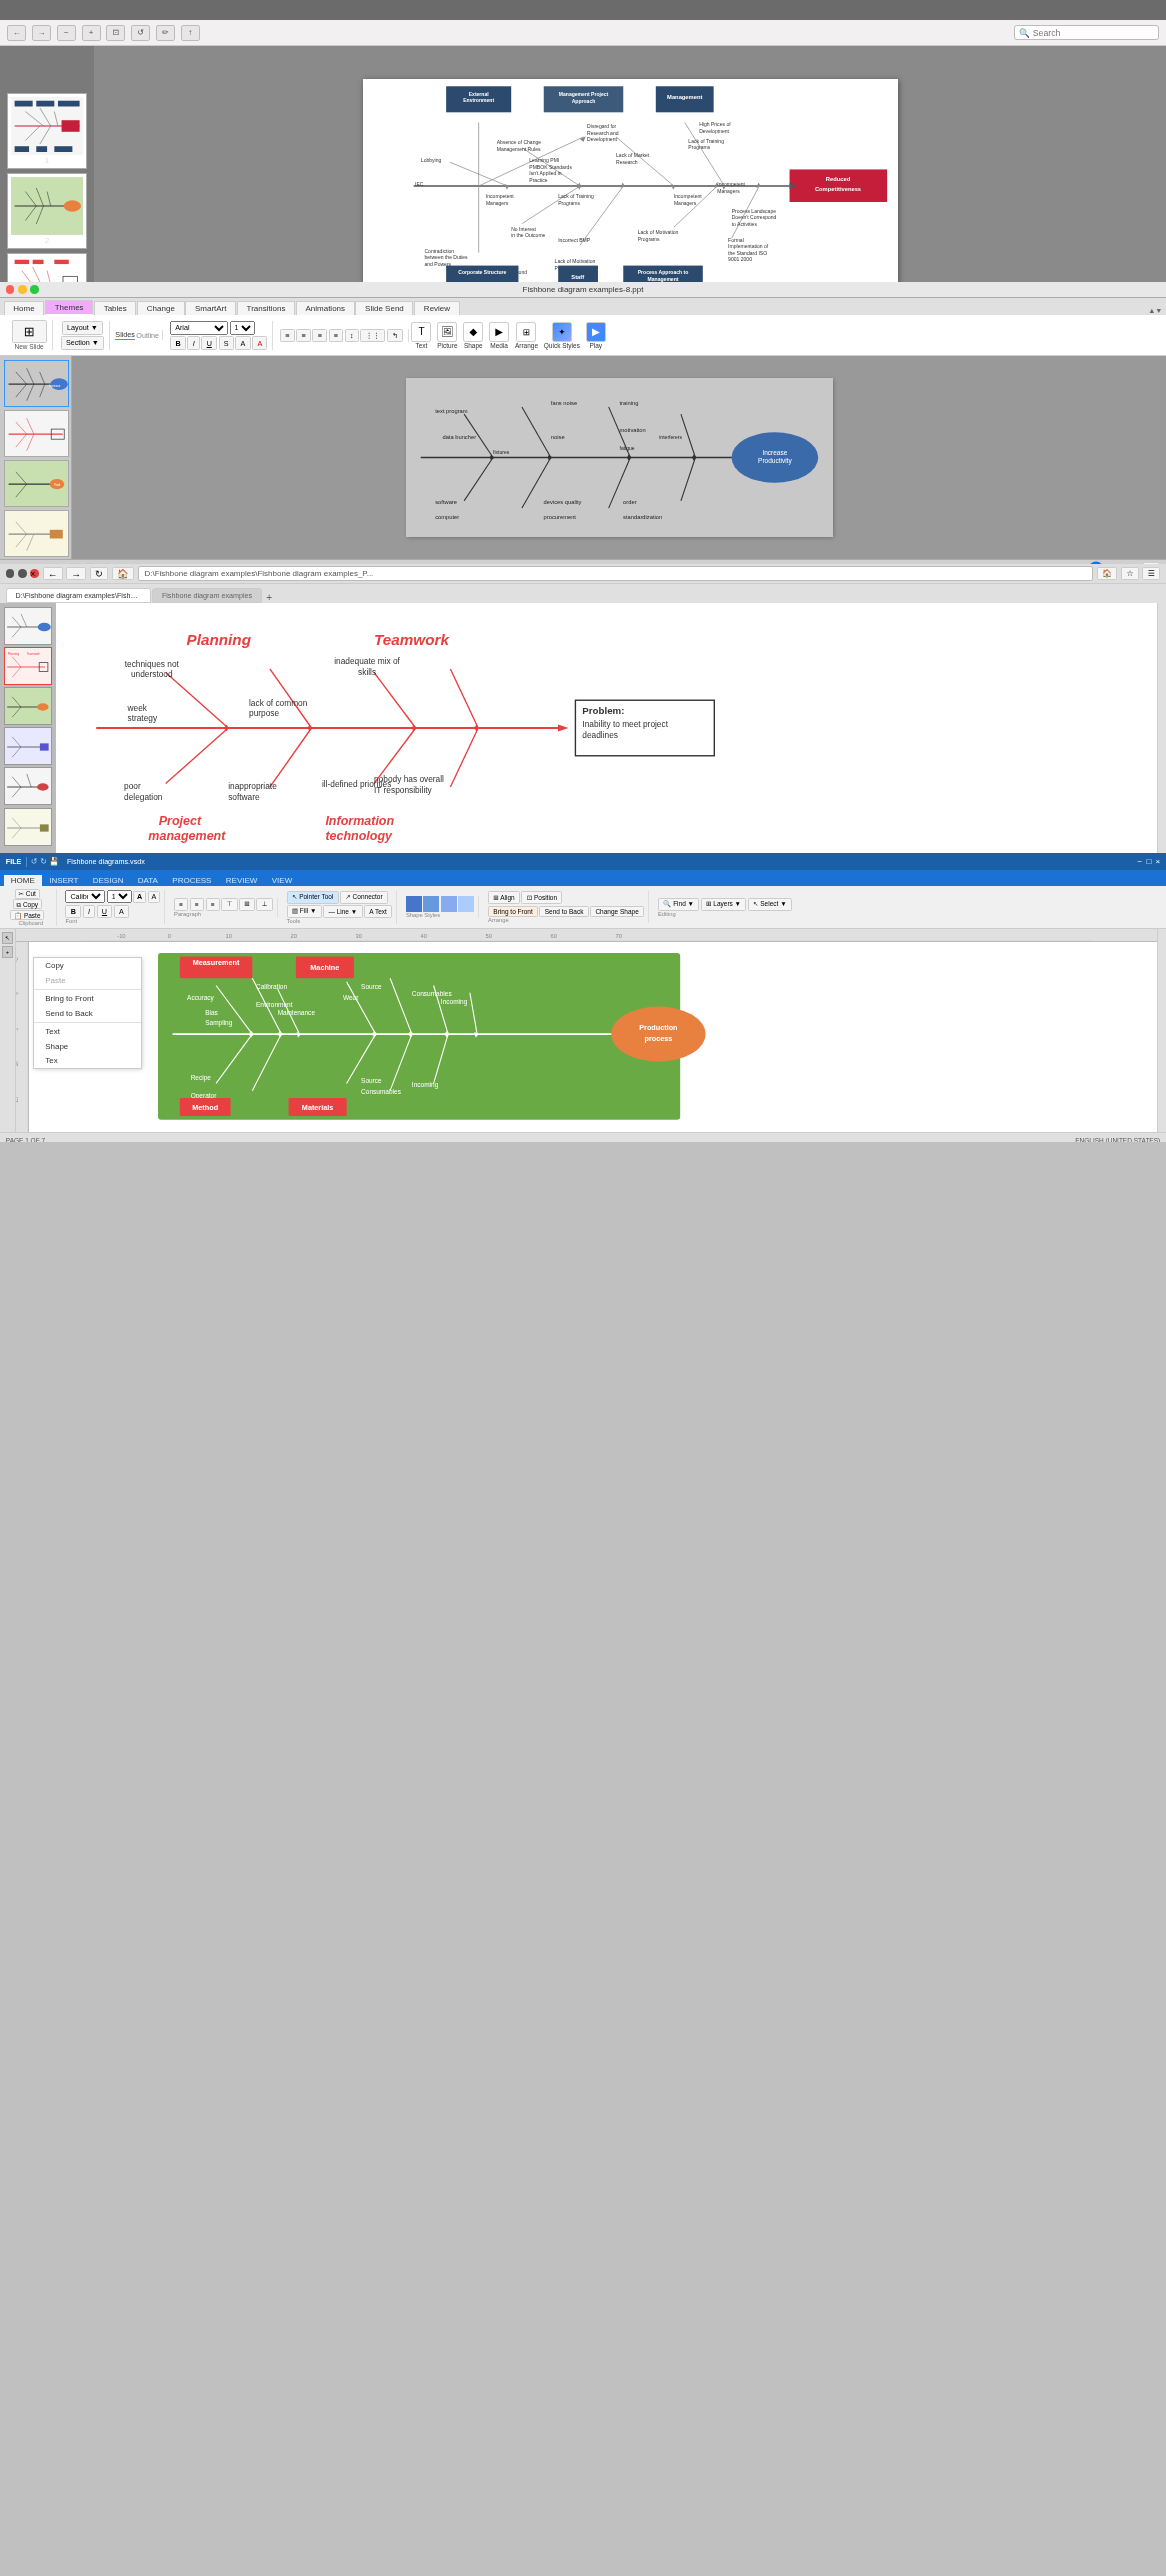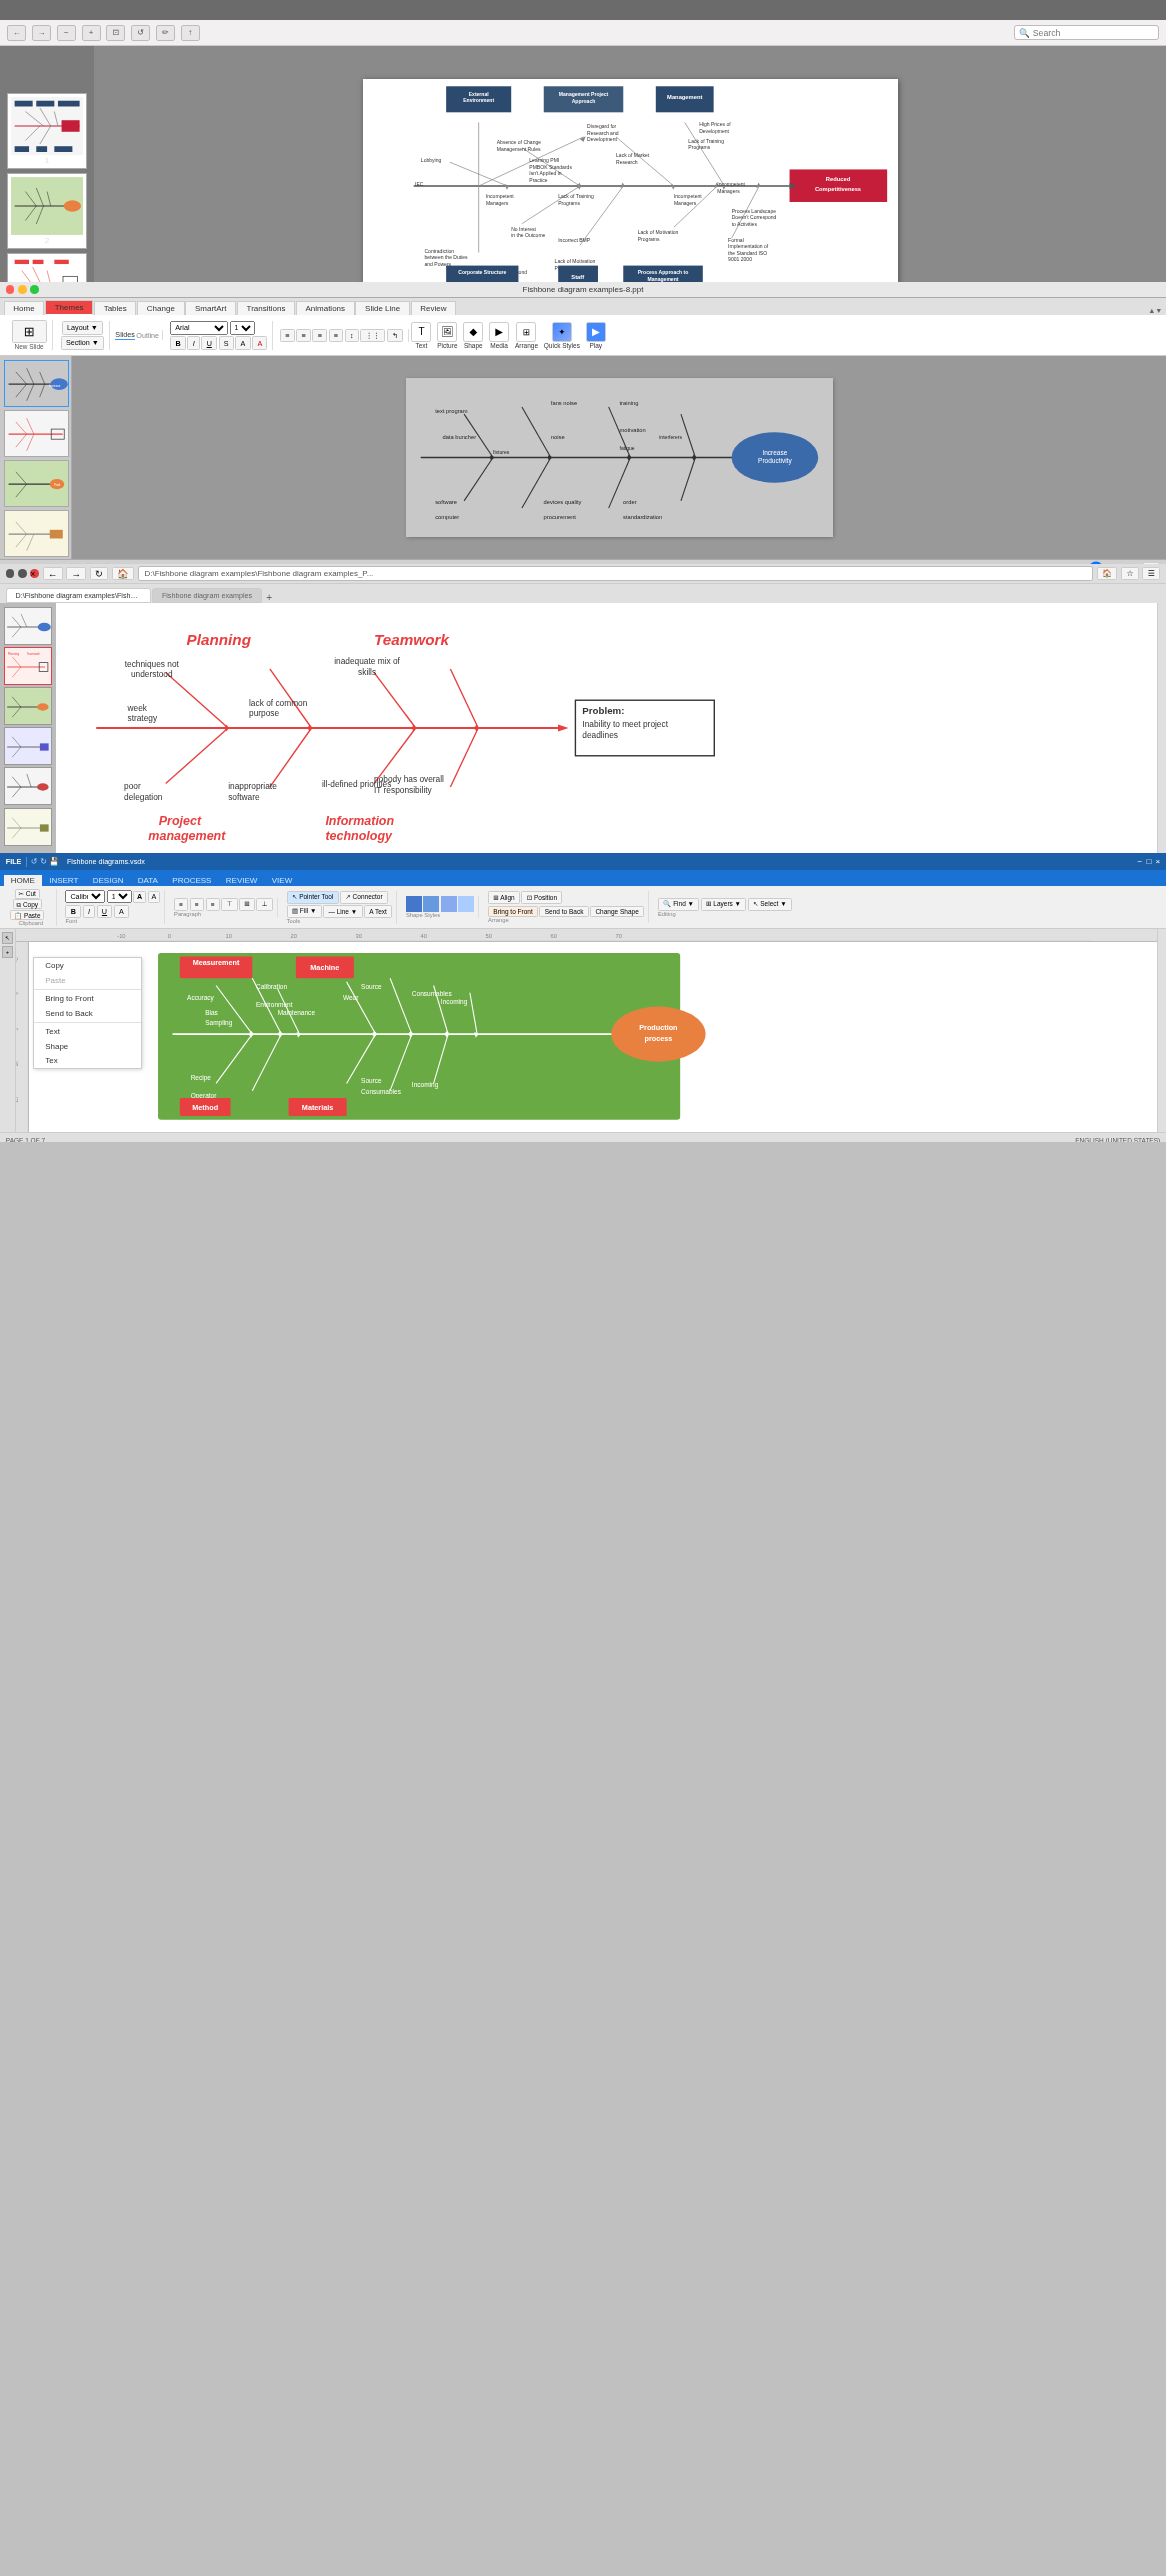--- a/index.html
+++ b/index.html
@@ -159,21 +159,21 @@
       font-size: 8px;
       color: #333;
       cursor: pointer;
       border-top: 0.7px solid #ccc;
       border-left: 0.7px solid #ccc;
       border-right: 0.7px solid #ccc;
       background: #f5f5f5;
       margin-right: 0.7px;
     }
     .ppt-tab.active {
-      background: #ef4444;
+      background: #f0abfc;
       color: #333;
       border-bottom: 0.7px solid white;
     }
     .ppt-ribbon-content {
       height: 41px;
       background: white;
       display: flex;
       align-items: center;
       padding: 0 5.8px;
       gap: 2.9px;
@@ -550,21 +550,21 @@
   </div>
 
   <div class="ppt-ribbon-tabs">
     <div class="ppt-tab">Home</div>
     <div class="ppt-tab active">Themes</div>
     <div class="ppt-tab">Tables</div>
     <div class="ppt-tab">Change</div>
     <div class="ppt-tab">SmartArt</div>
     <div class="ppt-tab">Transitions</div>
     <div class="ppt-tab">Animations</div>
-    <div class="ppt-tab">Slide Line</div>
+    <div class="ppt-tab">Slide Send</div>
     <div class="ppt-tab">Review</div>
     <div style="margin-left:auto;display:flex;align-items:center;gap:2.9px;">
       <span style="font-size:7.2px;color:#666;">▲▼</span>
     </div>
   </div>
 
   <div class="ppt-ribbon-content">
 
     <div style="display:flex;flex-direction:column;align-items:center;padding:0 5.8px;border-right:0.7px solid #ddd;">
       <div class="ribbon-btn" style="width:35px;height:23px;font-size:13px;display:flex;align-items:center;justify-content:center;">⊞</div>

